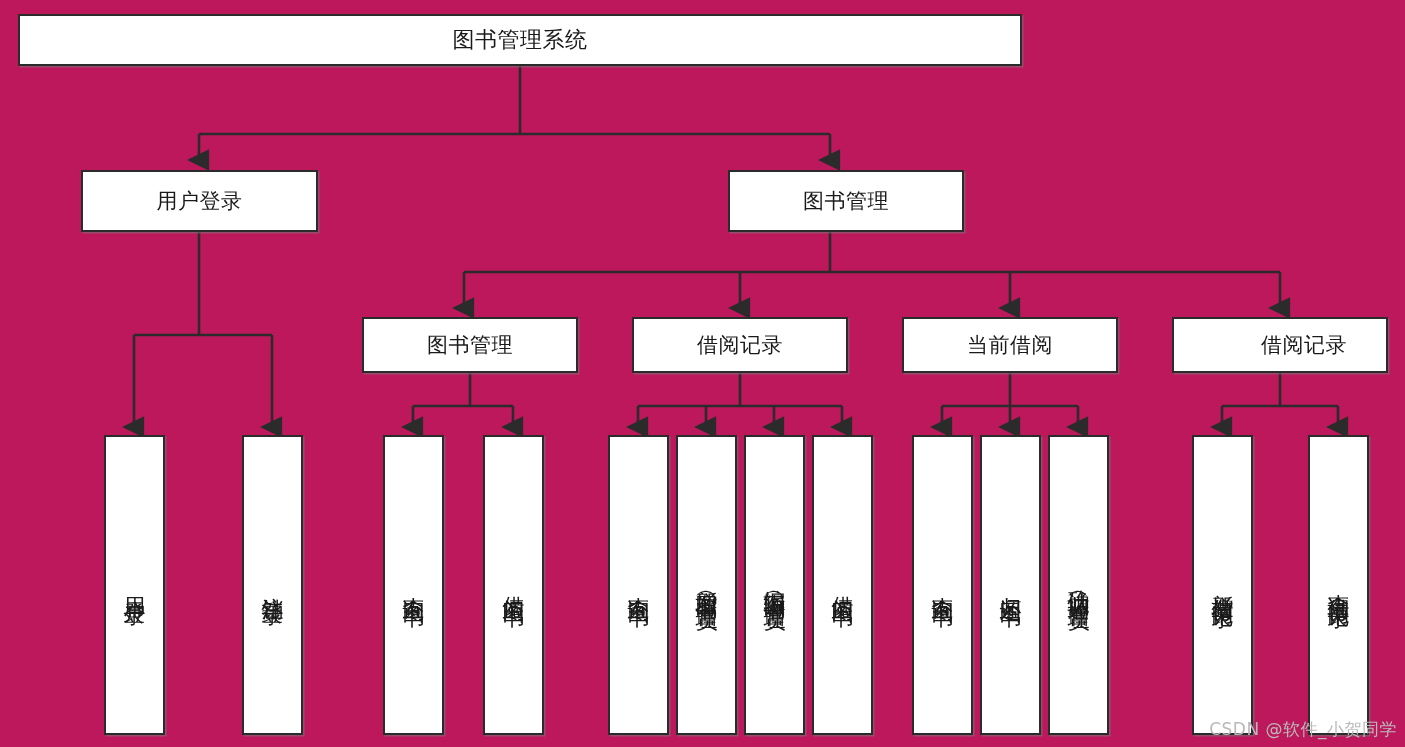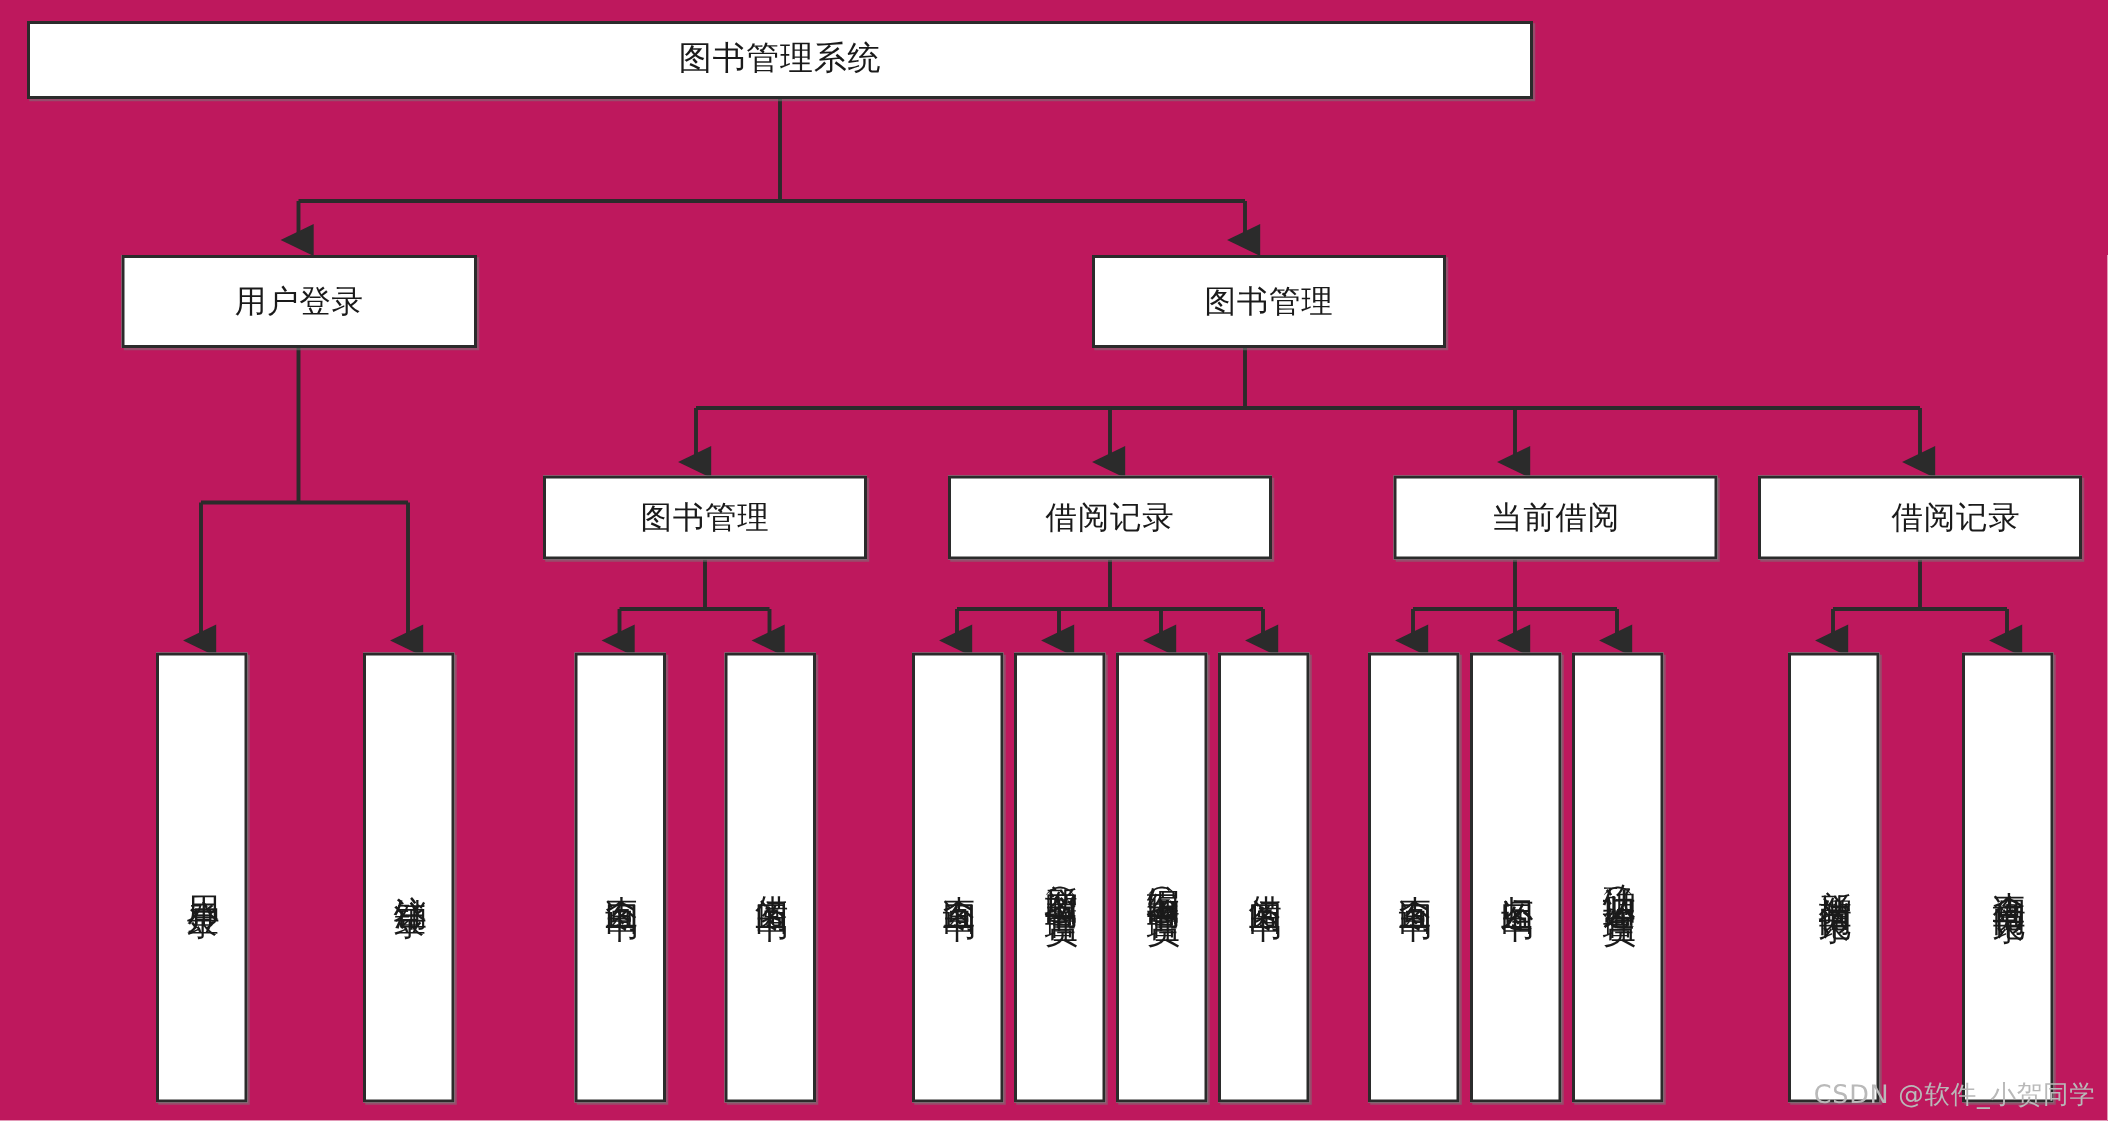--- a/index.html
+++ b/index.html
@@ -142,21 +142,21 @@
   <div class="node horiz" style="left:712px; top:170px; width:236px; height:62px;margin-left:16px;">
     <span class="node-label">图书管理</span>
   </div>
 
   <div class="node horiz" style="left:362px; top:317px; width:216px; height:56px;">
     <span class="node-label">图书管理</span>
   </div>
   <div class="node horiz" style="left:632px; top:317px; width:216px; height:56px;">
     <span class="node-label">借阅记录</span>
   </div>
-  <div class="node horiz" style="left:902px; top:317px; width:216px; height:56px;margin-left:27px;">
+  <div class="node horiz" style="left:902px; top:317px; width:216px; height:56px;">
     <span class="node-label">当前借阅</span>
   </div>
   <div class="node horiz" style="left:1172px; top:317px; width:216px; height:56px;padding-left:48px;">
     <span class="node-label">借阅记录</span>
   </div>
 
   <div class="node vert" style="left:104px; top:435px; width:61px; height:300px;">
     <span class="node-label">用户登录</span>
   </div>
   <div class="node vert" style="left:242px; top:435px; width:61px; height:300px;">

